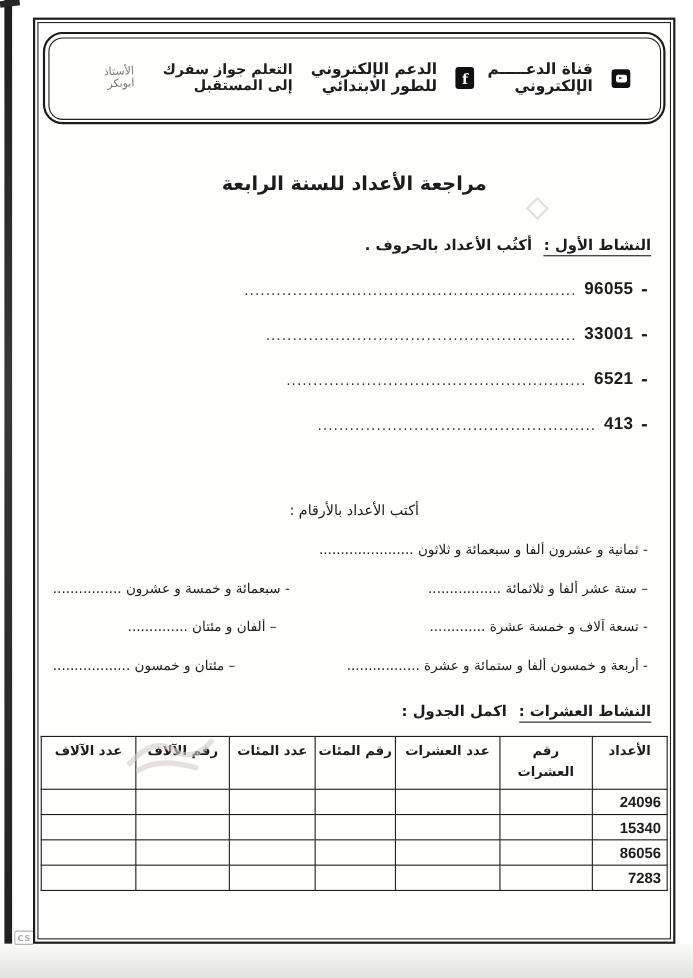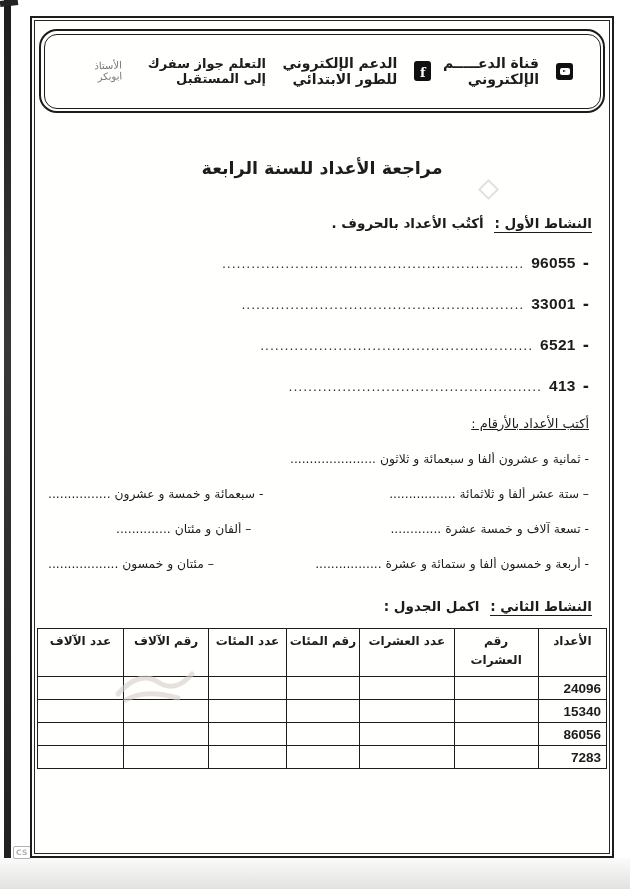--- a/index.html
+++ b/index.html
@@ -44,21 +44,21 @@
   .signature{font-size:10px;color:#5d5d5d;transform:rotate(-2deg);opacity:.85;}
   
   .doc-title{direction:rtl;text-align:center;font-size:17.5px;font-weight:700;margin:45px 0 0 0;}
   .act-heading{direction:rtl;text-align:right;padding:0 20px;margin-top:37px;font-size:13.5px;font-weight:700;}
   .act-label{border-bottom:1.6px solid currentColor;padding-bottom:1px;margin-left:6px;}
   .a1-list{direction:rtl;padding:0 23px 0 10px;margin-top:12px;}
   .a1-line{display:flex;direction:rtl;align-items:center;gap:7px;margin-top:23px;white-space:nowrap;overflow:hidden;}
   .a1-dash{font-weight:700;font-size:15px;}
   .a1-num{font-family:"Liberation Sans", sans-serif;font-size:15.5px;font-weight:700;letter-spacing:.3px;}
   .dots{font-size:12.5px;letter-spacing:.9px;color:#2e2e2e;overflow:hidden;}
-  .intro-line{direction:rtl;text-align:right;padding:0 23px;margin-top:21px;font-size:13px;text-decoration:underline;}
+  .intro-line{direction:rtl;text-align:center;padding:0 23px;margin-top:62px;font-size:13px;}
   .w-row{display:flex;direction:rtl;justify-content:flex-start;gap:34px;
     padding:0 23px 0 16px;margin-top:21px;font-size:12.3px;white-space:nowrap;overflow:hidden;}
   .w-row.spread{justify-content:space-between;}
   .w-row.inset-left{padding-left:84px;}
   .w-seg{overflow:hidden;}
   
   .pv-table{width:calc(100% - 10px);margin:14px 5px 0 5px;border-collapse:collapse;
     direction:rtl;table-layout:fixed;}
   .pv-table th,.pv-table td{border:1.6px solid #1c1c1c;padding:0;}
   .pv-table th{font-size:12px;font-weight:700;vertical-align:top;padding-top:3px;height:44px;line-height:1.55;}
@@ -143,21 +143,21 @@
   <div class="w-row spread inset-left">
     <span class="w-seg">- تسعة آلاف و خمسة عشرة .............</span>
     <span class="w-seg">– ألفان و مئتان ..............</span>
   </div>
   <div class="w-row spread">
     <span class="w-seg">- أربعة و خمسون ألفا و ستمائة و عشرة .................</span>
     <span class="w-seg">– مئتان و خمسون ..................</span>
   </div>
 
   <div class="act-heading" style="margin-top:27px;">
-    <span class="act-label">النشاط الثاني :</span>
+    <span class="act-label">النشاط العشرات :</span>
     <span>اكمل الجدول :</span>
   </div>
 
   <table class="pv-table">
     <colgroup>
       <col style="width:12%">
         <col style="width:14.8%">
         <col style="width:16.6%">
       <col style="width:12.9%">
         <col style="width:13.6%">

